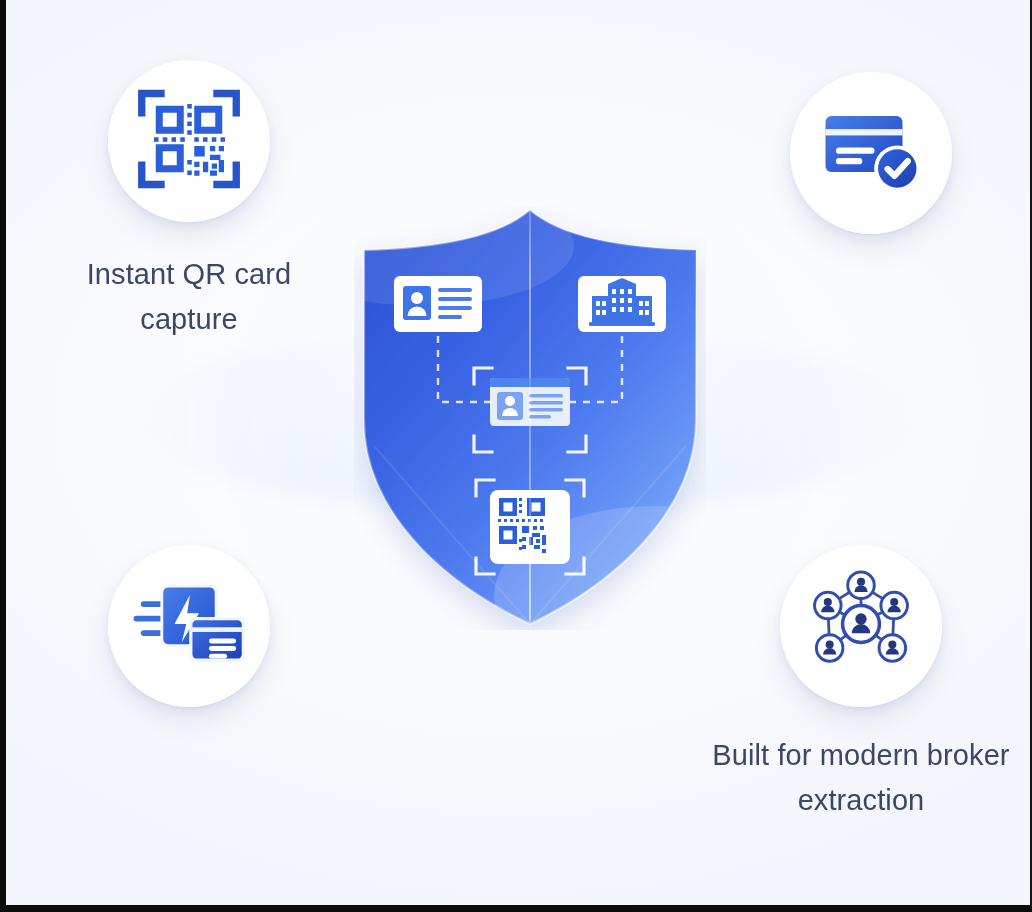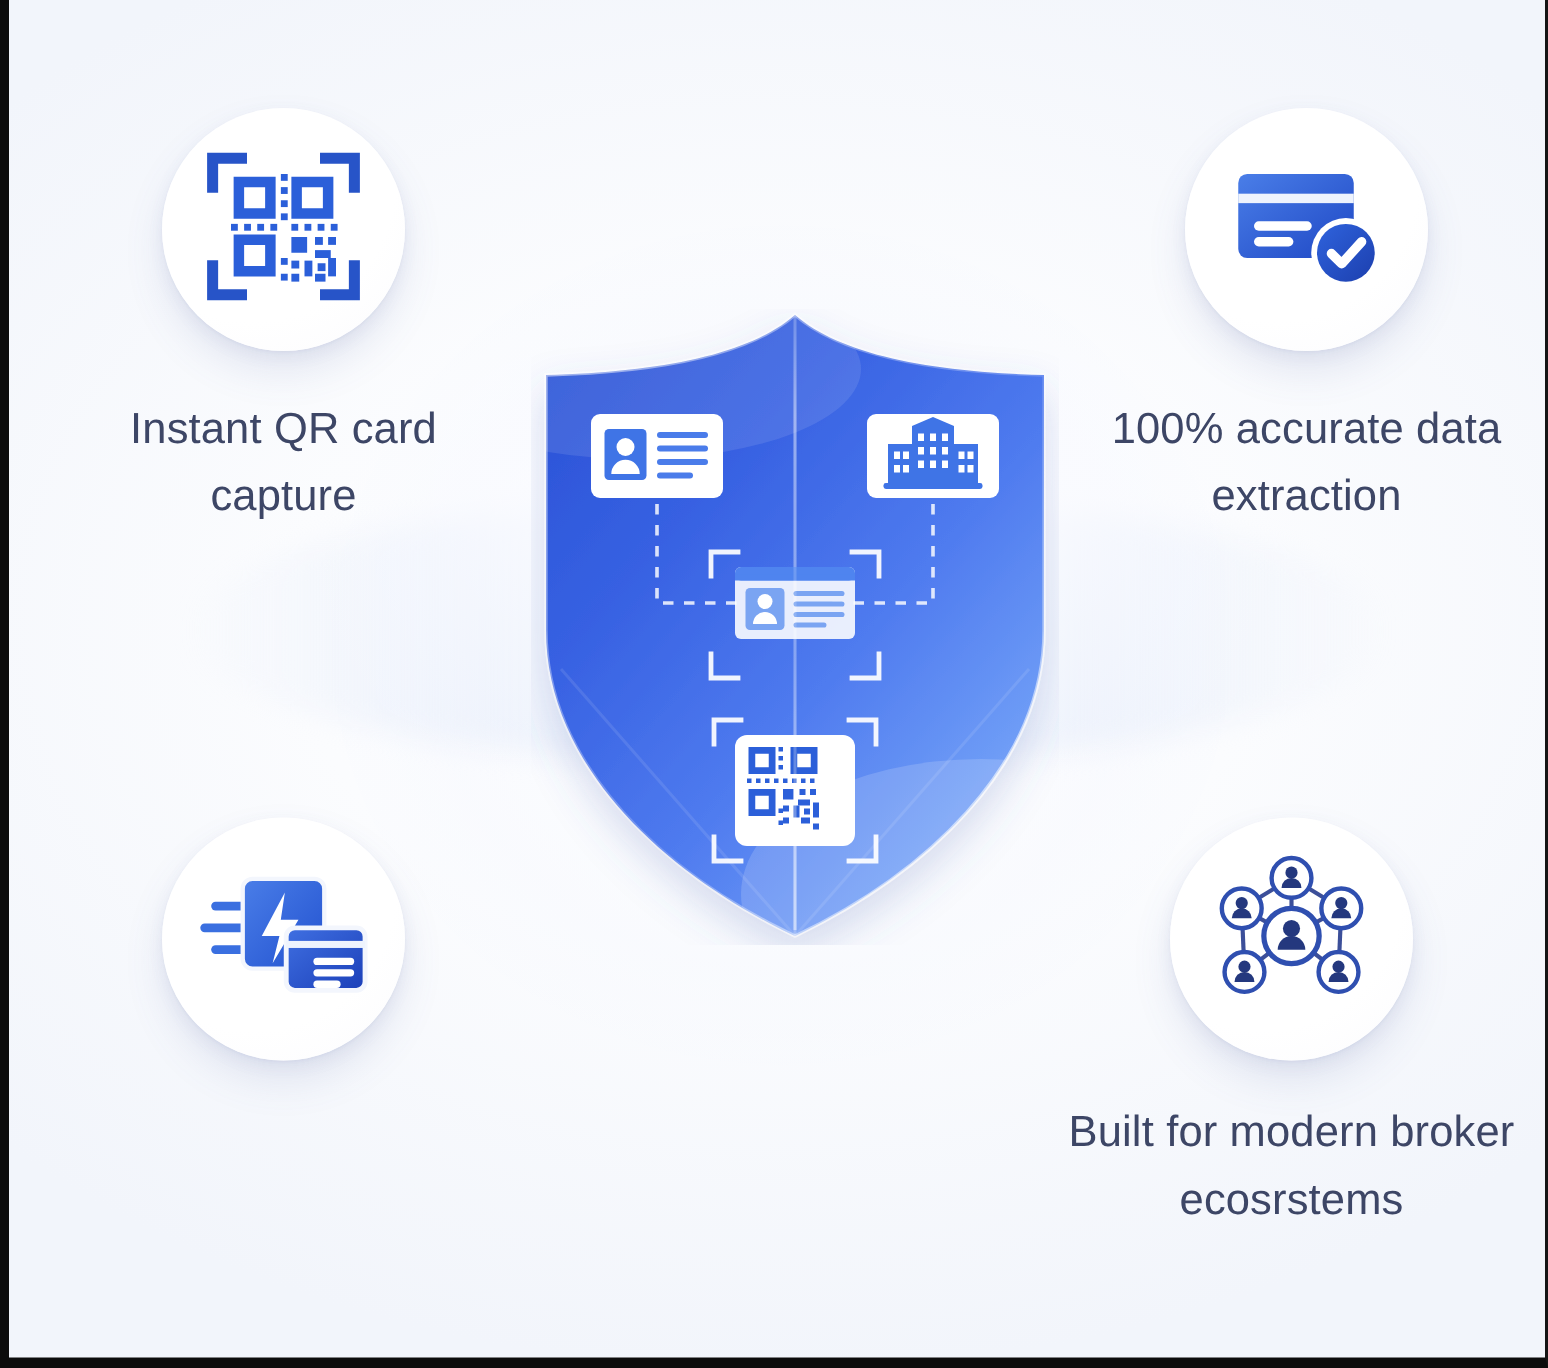--- a/index.html
+++ b/index.html
@@ -56,21 +56,21 @@
   }
 
   
   .feature {
     position: absolute;
     width: 330px;
     display: flex;
     flex-direction: column;
     align-items: center;
   }
-  .feature-tl { left: 18px;  top: 72px;  }
+  .feature-tl { left: 18px;  top: 60px;  }
   .feature-tr { left: 700px; top: 72px;  }
   .feature-bl { left: 18px;  top: 545px; }
   .feature-br { left: 690px; top: 545px; }
 
   .icon-circle {
     width: 162px;
     height: 162px;
     border-radius: 50%;
     background: radial-gradient(circle at 38% 30%, #ffffff 0%, #ffffff 62%, #fbfbfd 100%);
     box-shadow:
@@ -191,21 +191,20 @@
           <rect x="6" y="12" width="44" height="32" rx="3.4" fill="url(#cardGrad)"></rect>
           <rect x="6" y="19.5" width="44" height="3.6" fill="#eef3fd"></rect>
           <rect x="12" y="30" width="22" height="3.6" rx="1.8" fill="#ffffff"></rect>
           <rect x="12" y="36" width="15" height="3.6" rx="1.8" fill="#ffffff"></rect>
           <circle cx="47" cy="42" r="13.2" fill="#ffffff"></circle>
           <circle cx="47" cy="42" r="11" fill="url(#checkGrad)"></circle>
           <path d="M41.5 42.3 L45.4 46.2 L53 37.8" fill="none" stroke="#ffffff" stroke-width="3.6" stroke-linecap="round" stroke-linejoin="round"></path>
         </svg>
       </span>
     </div>
-    <div class="feature-label">100% accurate data extraction</div>
   </div>
 
   <div class="feature feature-bl">
     <div class="icon-circle">
       <span>
         <svg width="116" height="116" viewBox="0 0 64 64">
           <defs>
             <linearGradient id="fcGrad" x1="0" y1="0" x2="1" y2="1">
               <stop offset="0%" stop-color="#4a7ee8"></stop>
               <stop offset="100%" stop-color="#2251cf"></stop>
@@ -277,21 +276,21 @@
             </g>
             <g transform="translate(32,32)">
               <circle r="10" fill="#ffffff" stroke="#2f4fb0" stroke-width="1.9"></circle>
               <circle cx="0" cy="-2.7" r="3.1" fill="#24387e"></circle>
               <path d="M-5 5 a5 5 0 0 1 10 0 z" fill="#24387e"></path>
             </g>
           </g>
         </svg>
       </span>
     </div>
-    <div class="feature-label">Built for modern broker ecosrstems</div>
+    <div class="feature-label">Built for modern broker extraction</div>
   </div>
 
   <div id="shield-wrap">
     <svg width="352" height="424" viewBox="0 0 352 424">
       <defs>
         <linearGradient id="shieldGrad" x1="0.06" y1="0.02" x2="0.95" y2="0.98">
           <stop offset="0%" stop-color="#2a52d6"></stop>
           <stop offset="28%" stop-color="#3761e2"></stop>
           <stop offset="58%" stop-color="#4f7bef"></stop>
           <stop offset="82%" stop-color="#6d9bf6"></stop>

